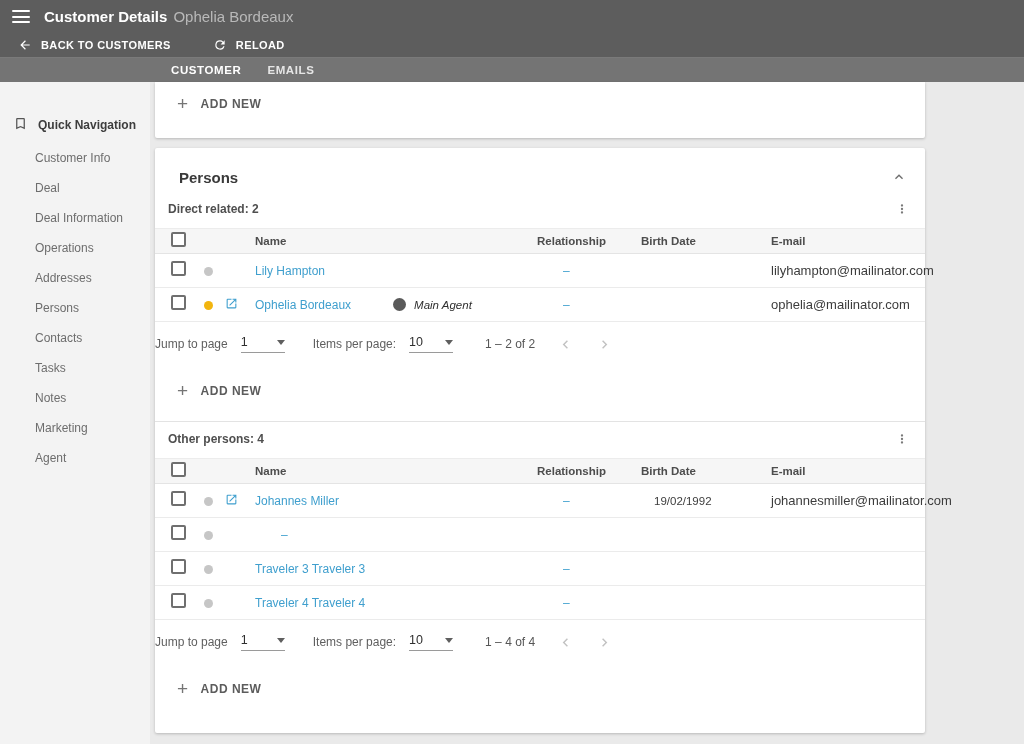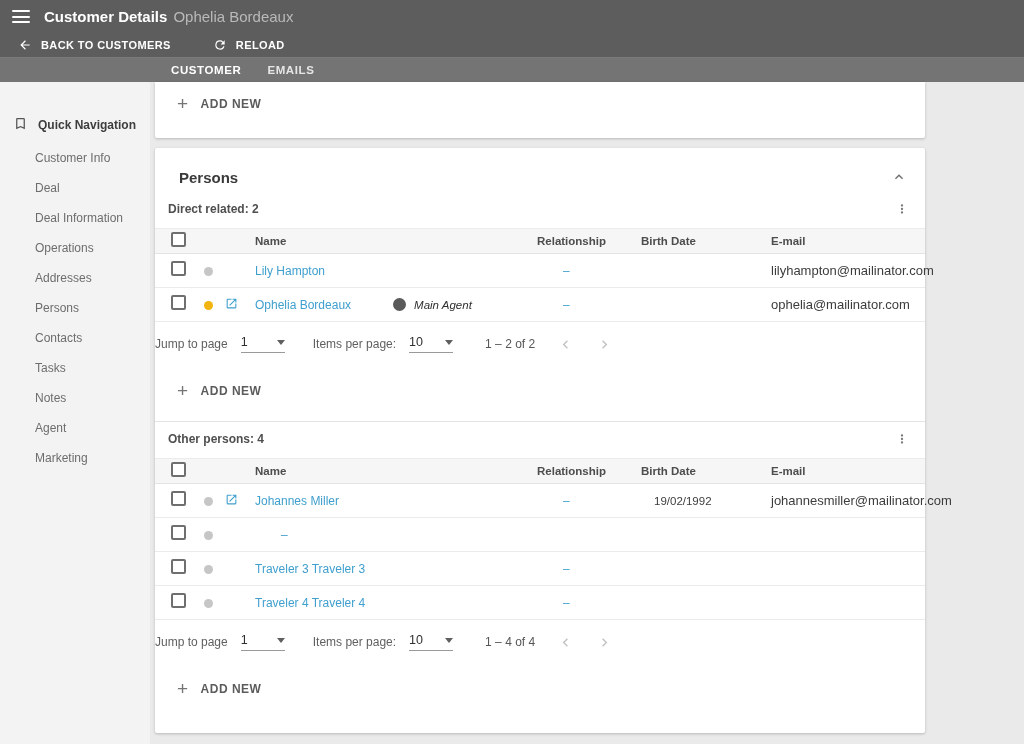--- a/index.html
+++ b/index.html
@@ -131,22 +131,22 @@
     </div>
     <div class="sb-item">Customer Info</div>
     <div class="sb-item">Deal</div>
     <div class="sb-item">Deal Information</div>
     <div class="sb-item">Operations</div>
     <div class="sb-item">Addresses</div>
     <div class="sb-item">Persons</div>
     <div class="sb-item">Contacts</div>
     <div class="sb-item">Tasks</div>
     <div class="sb-item">Notes</div>
+    <div class="sb-item">Marketing</div>
     <div class="sb-item">Agent</div>
-    <div class="sb-item">Marketing</div>
   </aside>
 
   <main class="main">
 
     <section class="card card-top">
       <button class="add-new">
         <span class="plus">+</span>
         <span>ADD NEW</span>
       </button>
     </section>

